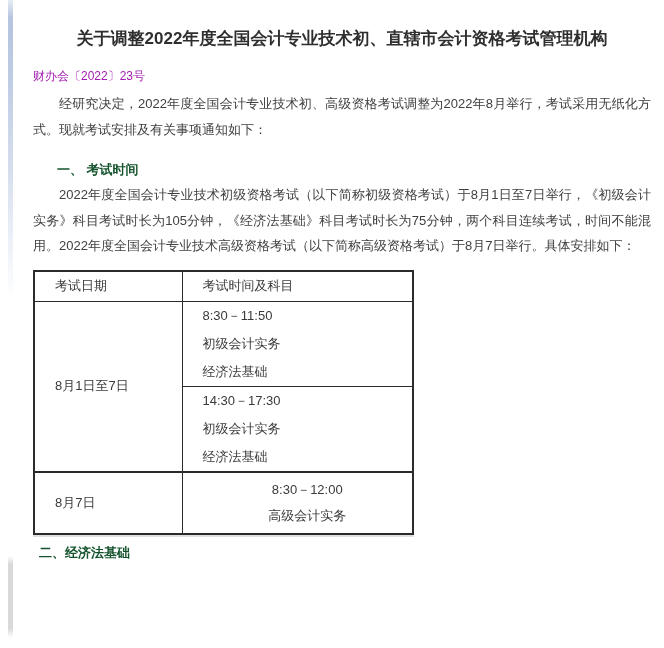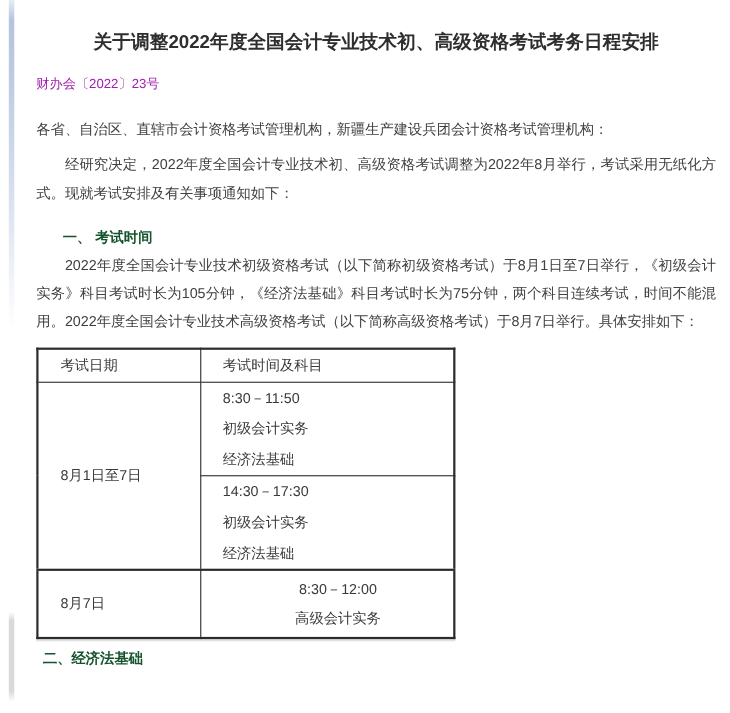--- a/index.html
+++ b/index.html
@@ -122,26 +122,25 @@
 </style>
 </head>
 <body>
 
 <div class="edge-strip-blue"></div>
 <div class="edge-strip-gray"></div>
 
 <div class="content">
 
   <h1 class="doc-title">
-    <span>关于调整2022年度全国会计专业技术初、高级资格考试考务日程安排</span><br>
+    <span>关于调整2022年度全国会计专业技术初、直辖市会计资格考试管理机构</span><br>
   </h1>
 
   <div class="doc-number">财办会〔2022〕23号</div>
 
-  <p class="para salutation">各省、自治区、直辖市会计资格考试管理机构，新疆生产建设兵团会计资格考试管理机构：</p>
 
   <p class="para indent intro">经研究决定，2022年度全国会计专业技术初、高级资格考试调整为2022年8月举行，考试采用无纸化方式。现就考试安排及有关事项通知如下：</p>
 
   <h2 class="section-heading one">一、 考试时间</h2>
 
   <p class="para indent exam-desc">2022年度全国会计专业技术初级资格考试（以下简称初级资格考试）于8月1日至7日举行，《初级会计实务》科目考试时长为105分钟，《经济法基础》科目考试时长为75分钟，两个科目连续考试，时间不能混用。2022年度全国会计专业技术高级资格考试（以下简称高级资格考试）于8月7日举行。具体安排如下：</p>
 
   <table class="schedule">
     <colgroup>
       <col class="col-date">

